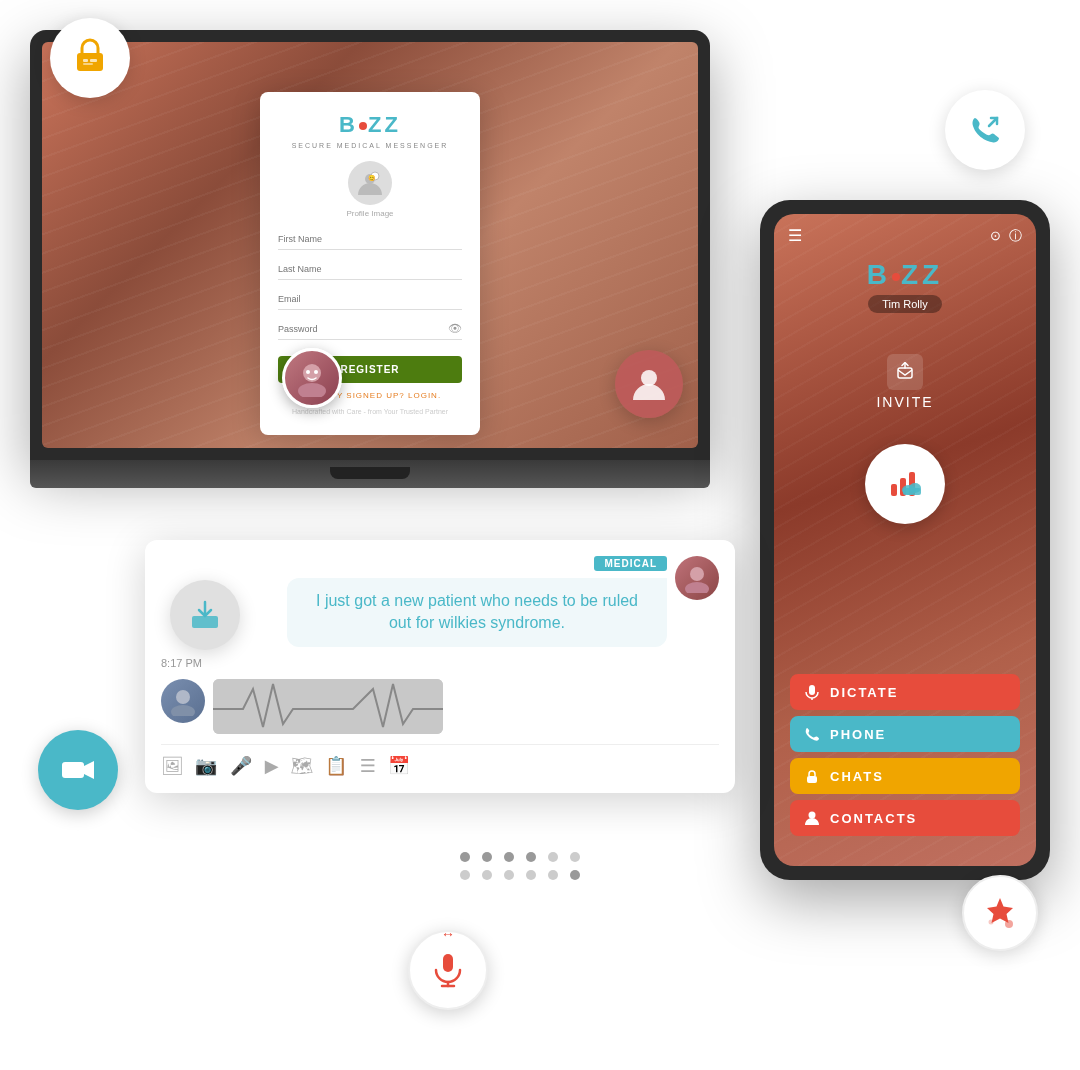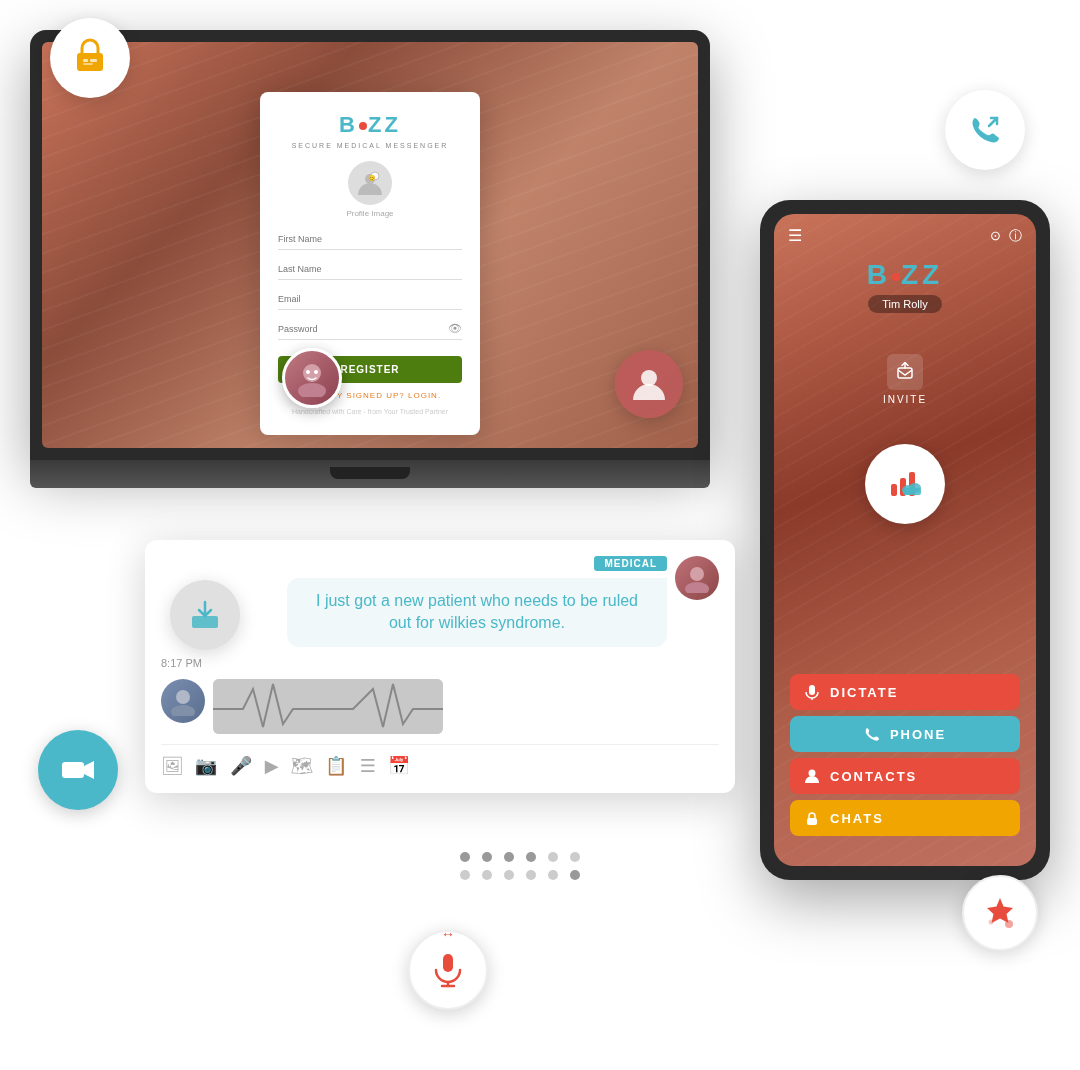--- a/index.html
+++ b/index.html
@@ -280,21 +280,21 @@
       height: 36px;
       background: rgba(255,255,255,0.15);
       border-radius: 6px;
       margin: 0 auto 4px;
       display: flex;
       align-items: center;
       justify-content: center;
       font-size: 18px;
     }
     .invite-label {
-      font-size: 10px;
+      font-size: 14px;
       color: #fff;
       letter-spacing: 2px;
       text-transform: uppercase;
     }
 
     
     .tablet-menu {
       position: absolute;
       bottom: 30px;
       left: 16px; right: 16px;
@@ -305,21 +305,21 @@
     }
     .tablet-menu-item {
       display: flex;
       align-items: center;
       gap: 10px;
       padding: 10px 14px;
       border-radius: 8px;
       cursor: pointer;
     }
     .menu-dictate { background: #e74c3c; }
-    .menu-phone   { background: #4ab8c8; justify-content: center; }
+    .menu-phone   { background: #4ab8c8; }
     .menu-chats   { background: #f0a500; }
     .menu-contacts{ background: #e74c3c; }
     .menu-item-label {
       font-size: 13px;
       font-weight: 700;
       color: #fff;
       letter-spacing: 2px;
       text-transform: uppercase;
     }
 
@@ -633,34 +633,34 @@
         <span class="menu-item-label">DICTATE</span>
       </div>
 
       <div class="tablet-menu-item menu-phone">
         <svg width="16" height="16" viewBox="0 0 16 16" fill="none">
           <path d="M3 2c.5 0 2 1.5 2.2 2.5S4.5 6 4.5 7S5.5 9 7 10s2.5 1.5 3 1.5 1.5-1.2 2.5-1 2.5 1.5 2.5 2.2-1 2-2.5 2S4 12 2 7C1.3 4.5 2.5 2 3 2z" fill="#fff"></path>
         </svg>
         <span class="menu-item-label">PHONE</span>
       </div>
 
+      <div class="tablet-menu-item menu-chats">
+        <svg width="16" height="16" viewBox="0 0 16 16" fill="none">
+          <rect x="3" y="8" width="10" height="7" rx="2" fill="#fff"></rect>
+          <path d="M5 8V6a3 3 0 016 0v2" stroke="#fff" stroke-width="1.5" fill="none"></path>
+        </svg>
+        <span class="menu-item-label">CHATS</span>
+      </div>
+
       <div class="tablet-menu-item menu-contacts">
         <svg width="16" height="16" viewBox="0 0 16 16" fill="none">
           <circle cx="8" cy="5" r="3.5" fill="#fff"></circle>
           <path d="M1 15c0-3.9 3.1-7 7-7s7 3.1 7 7" fill="#fff"></path>
         </svg>
         <span class="menu-item-label">CONTACTS</span>
-      </div>
-
-      <div class="tablet-menu-item menu-chats">
-        <svg width="16" height="16" viewBox="0 0 16 16" fill="none">
-          <rect x="3" y="8" width="10" height="7" rx="2" fill="#fff"></rect>
-          <path d="M5 8V6a3 3 0 016 0v2" stroke="#fff" stroke-width="1.5" fill="none"></path>
-        </svg>
-        <span class="menu-item-label">CHATS</span>
       </div>
     </div>
   </div>
 </div>
 
 <div class="chat-area">
 
   <div class="chat-message-row">
     <div class="chat-bubble-wrap">
       <div style="overflow:hidden; margin-bottom:3px;">

